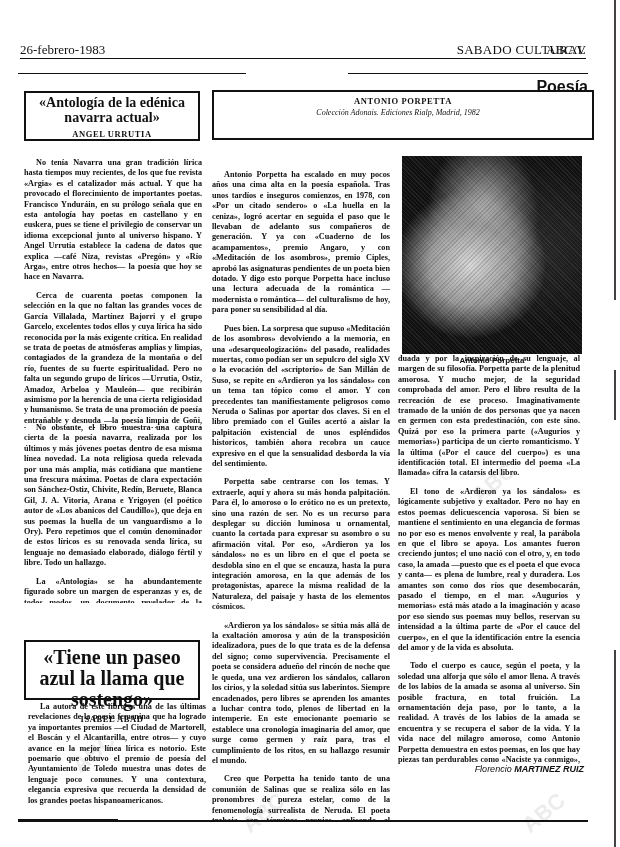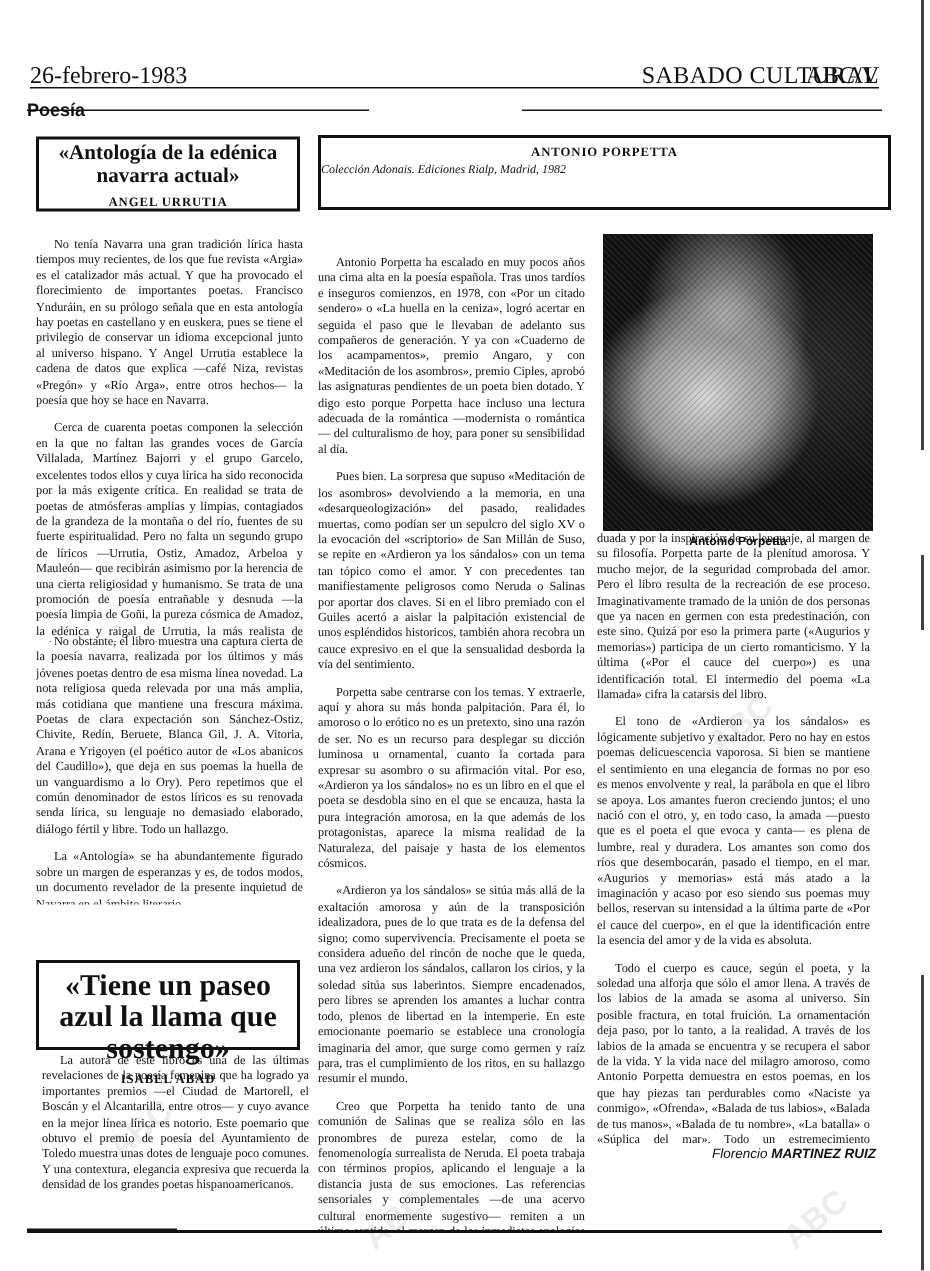--- a/index.html
+++ b/index.html
@@ -4,45 +4,45 @@
 <style>
   html, body { margin: 0; padding: 0; background: #ffffff; }
   body { width: 620px; height: 847px; position: relative; overflow: hidden;
          font-family: "Liberation Serif", "DejaVu Serif", serif; color: #111; }
 
   .page-edge { position: absolute; right: 4px; top: 0; width: 2px; height: 847px; background: #222; opacity: .85; }
   .page-edge .gap1 { position:absolute; left:0; top:300px; width:2px; height:70px; background:#fff; }
   .page-edge .gap2 { position:absolute; left:0; top:420px; width:2px; height:230px; background:#fff; }
 
   .masthead { position: absolute; left: 20px; top: 40px; width: 566px; height: 18px;
-              border-bottom: 1px solid #111; font-size: 16px; }
+              border-bottom: 1px solid #111; font-size: 13px; }
   .masthead .date { position: absolute; left: 0; top: 2px; }
   .masthead .section { position: absolute; left: 0; right: 0; top: 2px; text-align: right; letter-spacing: .3px; }
   .masthead .paper { position: absolute; right: 0; top: 2px; text-align: right; }
 
   .rubric { position: absolute; left: 18px; top: 66px; width: 570px; height: 14px; }
   .rubric .line { position: absolute; top: 7px; height: 1px; background: #111; }
   .rubric .line.l { left: 0; width: 228px; }
   .rubric .line.r { left: 330px; right: 0; }
-  .rubric .label { position: absolute; left: 0; right: 0; top: 0; text-align: left;
-                   font-family: "Liberation Sans", "DejaVu Sans", sans-serif; font-weight: bold; font-size: 12px; }
+  .rubric .label { position: absolute; left: 0; right: 0; top: 12px; text-align: right;
+                   font-family: "Liberation Sans", "DejaVu Sans", sans-serif; font-weight: bold; font-size: 16px; }
 
   .box { position: absolute; border: 2px solid #111; text-align: center; background: #fff; }
   .box .title { font-weight: bold; line-height: 1.05; }
   .box .author { font-size: 8.5px; font-weight: bold; letter-spacing: .6px; margin-top: 4px; }
-  .box .pub { font-size: 8px; font-style: italic; text-align: left; padding-right: 10px; margin-top: 2px; }
+  .box .pub { font-size: 8px; font-style: italic; text-align: center; padding-right: 10px; margin-top: 2px; }
 
   .box-left-1 { left: 24px; top: 91px; width: 172px; height: 46px; }
   .box-left-1 .title { font-size: 14px; margin-top: 3px; }
   .box-main { left: 212px; top: 90px; width: 378px; height: 46px; }
   .box-main .title { font-size: 25px; margin-top: 1px; }
   .box-left-2 { left: 24px; top: 640px; width: 172px; height: 56px; }
   .box-left-2 .title { font-size: 20px; margin-top: 5px; }
 
-  .col { position: absolute; font-size: 8.2px; line-height: 10.4px; text-align: justify; hyphens: auto; }
+  .col { position: absolute; font-size: 8.2px; line-height: 10.4px; text-align: justify; hyphens: auto; font-weight: bold; }
   .col p { margin: 0; text-indent: 12px; }
   .col p + p { margin-top: 8px; }
   .col-a1 { left: 24px; top: 158px; width: 178px; height: 270px; overflow: hidden; }
   .col-a2 { left: 24px; top: 423px; width: 178px; height: 180px; overflow: hidden; }
   .col-a3 { left: 28px; top: 702px; width: 178px; height: 110px; overflow: hidden; }
   .col-b  { left: 212px; top: 158px; width: 178px; height: 650px; overflow: hidden; margin-top: 12px; }
   .col-c  { left: 398px; top: 354px; width: 182px; height: 412px; overflow: hidden; }
 
   .photo { position: absolute; left: 402px; top: 156px; width: 180px; height: 198px;
            background:

